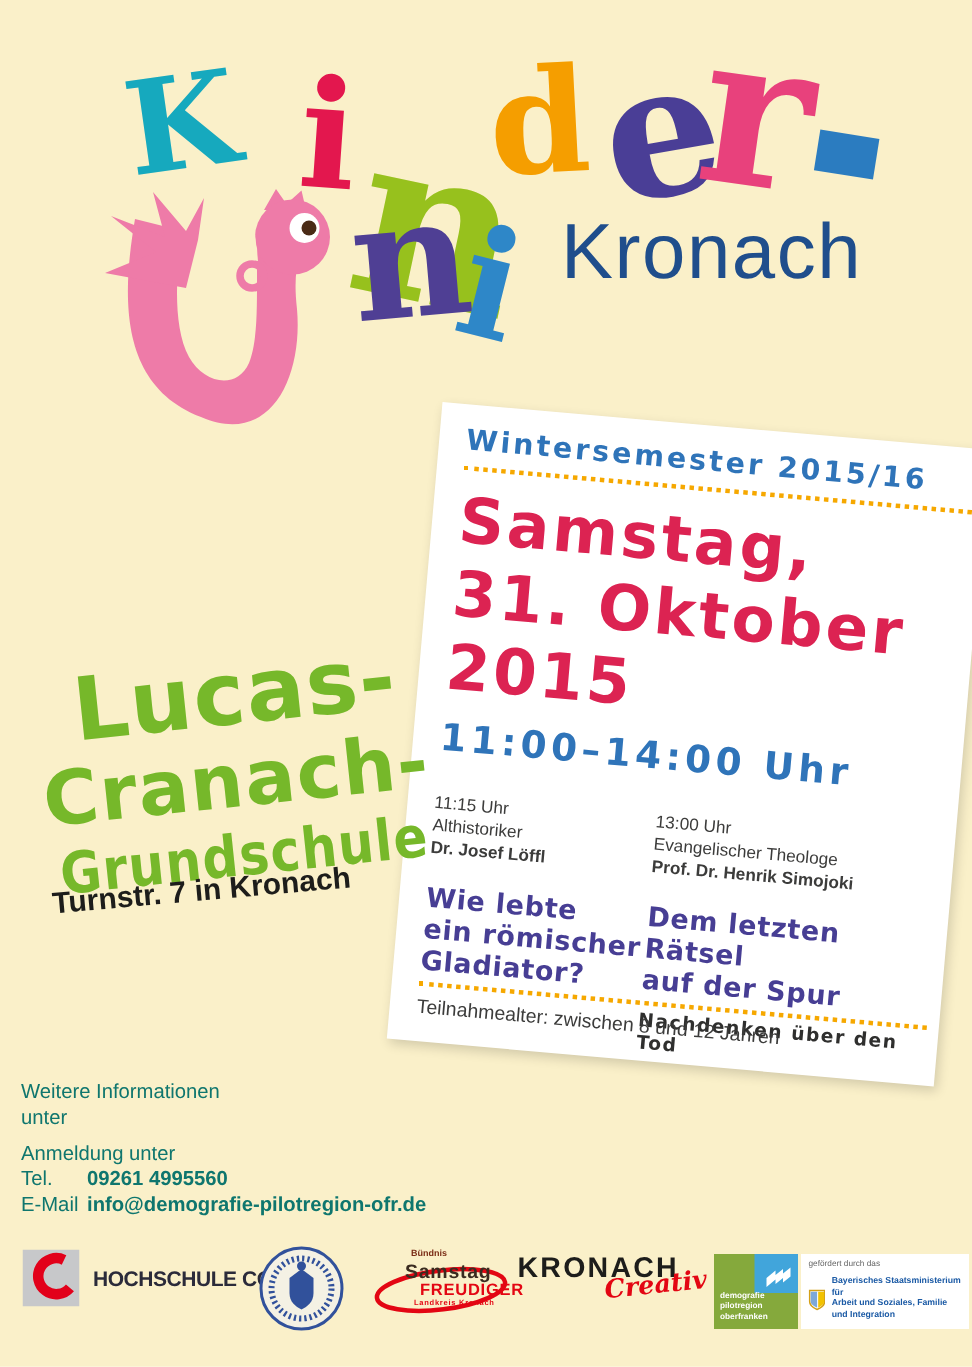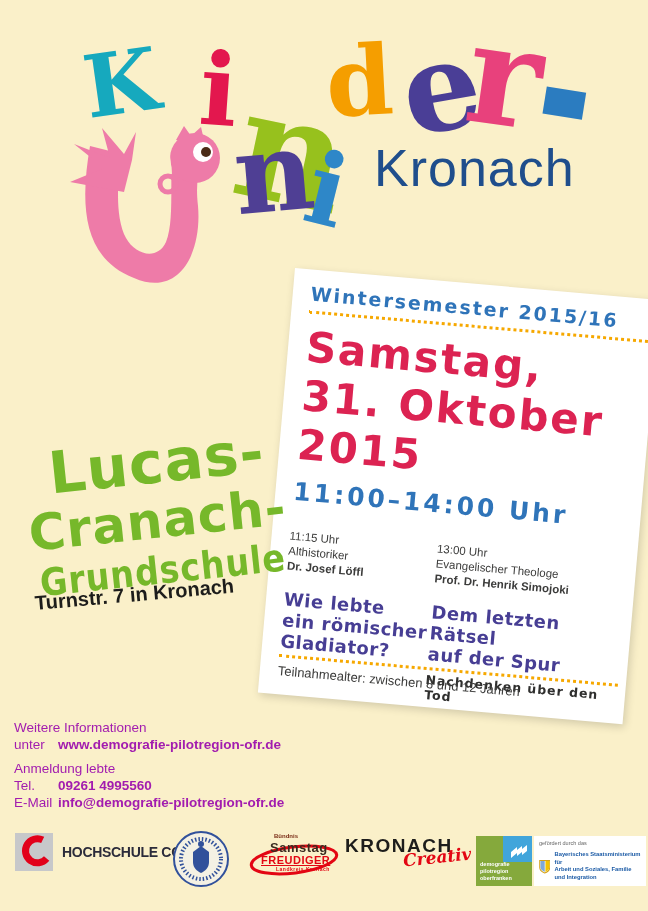--- a/index.html
+++ b/index.html
@@ -38,34 +38,34 @@
   .age{font-size:13px;}
   
   .school{position:absolute;left:16px;top:448px;transform:rotate(-6deg);transform-origin:0 0;line-height:1;}
   .school div{font-family:"DejaVu Sans",sans-serif;font-weight:bold;letter-spacing:1px;}
   .sl1{font-size:58px;margin-left:30px;}
   .sl2{font-size:50px;margin-left:4px;margin-top:4px;}
   .sl3{font-size:38px;margin-left:10px;margin-top:6px;display:inline-block;transform:scaleX(.88);transform-origin:0 0;}
   .address{position:absolute;left:34px;top:592px;transform:rotate(-5deg);transform-origin:0 0;
            font-weight:bold;font-size:20px;color:#1D1D1B;}
   
-  .info{position:absolute;left:14px;top:719px;font-size:13.5px;line-height:17px;color:#a21caf;}
+  .info{position:absolute;left:14px;top:719px;font-size:13.5px;line-height:17px;color:#0f766e;}
   .info .row{display:flex;}
   .info .lbl{width:44px;flex:none;}
   .info b{font-weight:bold;}
   .gap{height:7px;}
   
   .coburg{position:absolute;left:15px;top:833px;display:flex;align-items:center;}
   .coburg-text{margin-left:9px;font-weight:bold;font-size:14px;letter-spacing:-.3px;color:#2B2B3A;}
   .seal{position:absolute;left:172px;top:830px;}
   .freudiger{position:absolute;left:248px;top:832px;width:92px;height:48px;}
   .freudiger svg{position:absolute;left:0;top:6px;}
   .fr1{position:absolute;left:26px;top:1px;font-size:6px;font-weight:bold;color:#7a2c16;}
   .fr2{position:absolute;left:22px;top:8px;font-size:13px;font-weight:bold;color:#3A2B20;letter-spacing:.5px;}
-  .fr3{position:absolute;left:13px;top:22px;font-size:11px;font-weight:bold;color:#E30613;letter-spacing:.5px;text-decoration:underline;}
+  .fr3{position:absolute;left:32px;top:22px;font-size:11px;font-weight:bold;color:#E30613;letter-spacing:.5px;}
   .fr4{position:absolute;left:28px;top:34px;font-size:5px;font-weight:bold;color:#E30613;letter-spacing:.5px;}
   .kcreativ{position:absolute;left:345px;top:835px;}
   .kc1{font-weight:bold;font-size:19px;letter-spacing:1.5px;color:#1D1D1B;}
   .kc2{position:absolute;left:58px;top:12px;font-family:"DejaVu Serif",serif;font-style:italic;font-weight:bold;
        font-size:17px;color:#E30613;transform:rotate(-6deg);}
   .lcg{position:absolute;left:348px;top:866px;font-family:"DejaVu Serif",serif;font-style:italic;
        font-size:11.5px;line-height:1.3;color:#2F2A25;white-space:pre-line;}
   .lcg svg{vertical-align:-2px;margin-right:2px;}
   .demog{position:absolute;left:476px;top:836px;width:56px;height:50px;background:#85A93C;}
   .demog-txt{position:absolute;left:4px;bottom:4px;font-size:5.5px;font-weight:bold;line-height:1.25;
@@ -143,24 +143,23 @@
     <div class="sl1">Lucas-</div>
     <div class="sl2">Cranach-</div>
     <div><span class="sl3">Grundschule</span></div>
   </div>
   <div class="address">Turnstr. 7 in Kronach</div>
 
   <div class="info">
     <div>Weitere Informationen</div>
     <div class="row">
       <span class="lbl">unter</span>
-      <b>www.demografie-pilotregion-ofr.de</b>
     </div>
     <div class="gap"></div>
-    <div>Anmeldung lebte</div>
+    <div>Anmeldung unter</div>
     <div class="row">
       <span class="lbl">Tel.</span>
       <b>09261 4995560</b>
     </div>
     <div class="row">
       <span class="lbl">E-Mail</span>
       <b>info@demografie-pilotregion-ofr.de</b>
     </div>
   </div>
 

